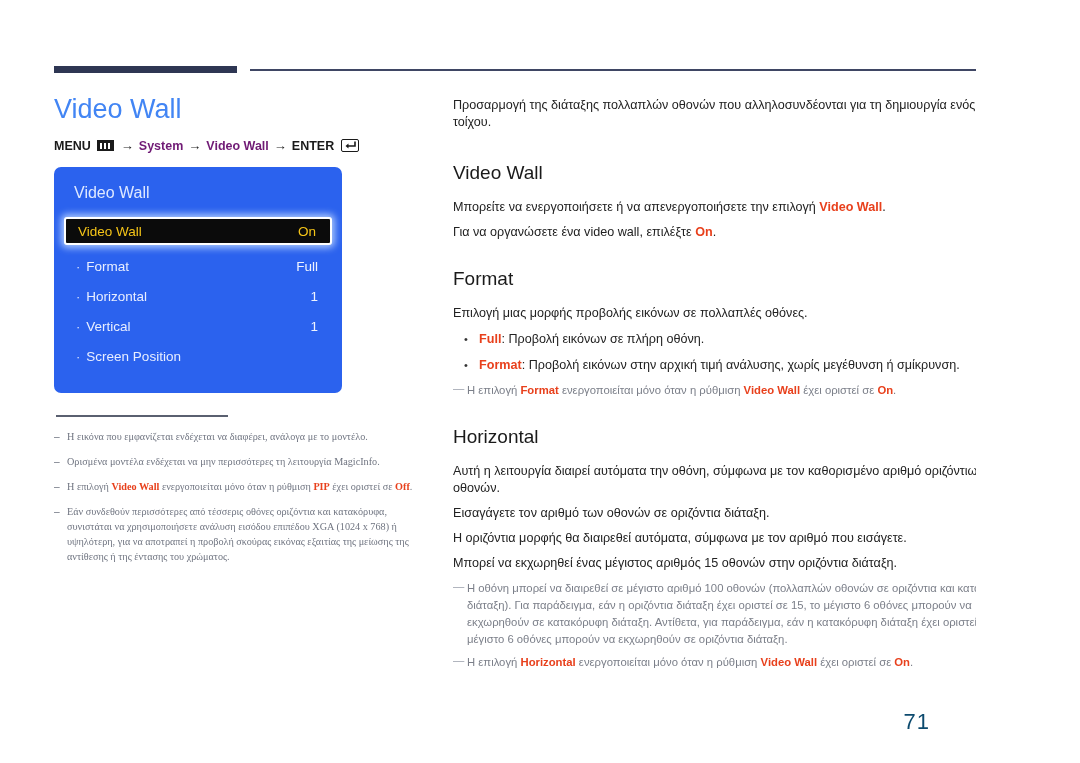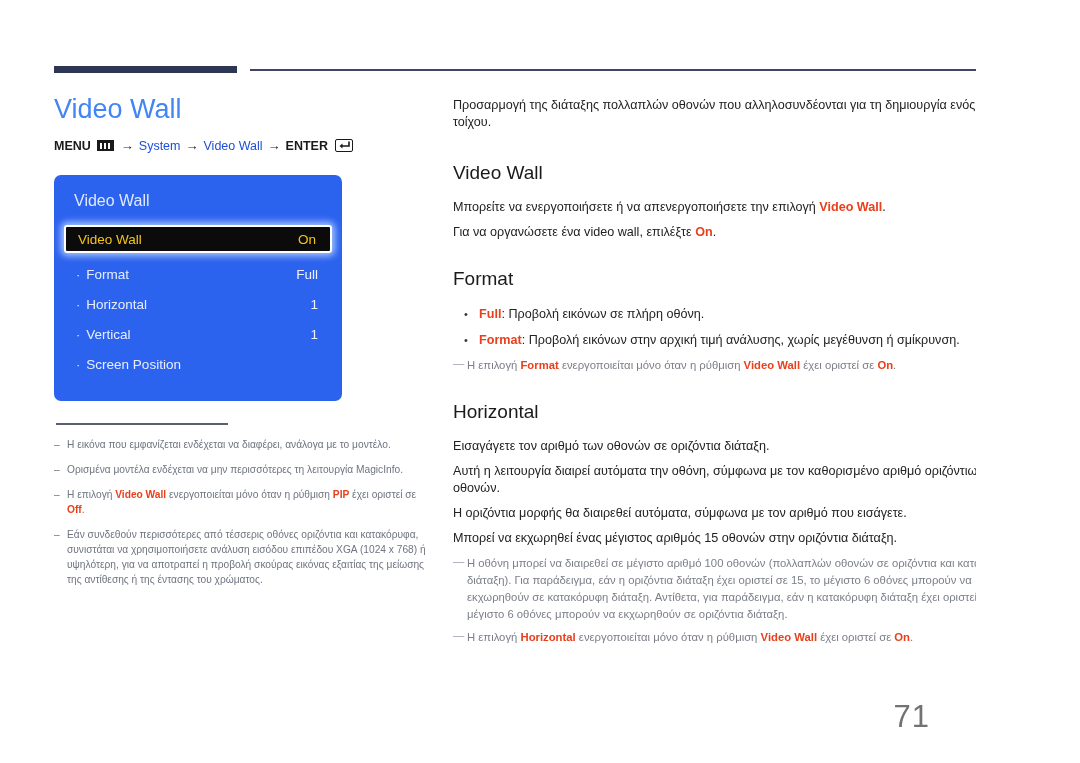--- a/index.html
+++ b/index.html
@@ -45,25 +45,25 @@
     letter-spacing: 0px;
     margin: 0 0 12px 0;
   }
   .menu-path {
     font-size: 12.5px;
     color: #1a1a1a;
     white-space: nowrap;
     display: flex;
     align-items: center;
     gap: 4px;
-    margin-bottom: 22px;
+    margin-bottom: 14px;
     font-weight: 700;
   }
   .menu-path .plain { color: #1a1a1a; font-weight: 700; }
-  .menu-path .red { color: #1d4ed8; font-weight: 400; }
+  .menu-path .red { color: #701a75; font-weight: 700; }
   .menu-path .arrow { color: #1a1a1a; font-weight: 400; font-size: 13px; padding: 0 1px;}
   .icon-menu {
     display: inline-block;
     width: 17px; height: 11px;
     background: #1a1a1a;
     position: relative;
     margin: 0 2px;
     vertical-align: middle;
   }
   .icon-menu::before {
@@ -136,21 +136,21 @@
     line-height: 15px;
     color: #6f7480;
     margin-bottom: 10px;
   }
   .note .dash {
     flex: 0 0 13px;
     color: #6f7480;
     font-size: 10.2px;
     line-height: 15px;
   }
-  .note .body { flex: 1; }
+  .note .body { flex: 1; font-family: Liberation Serif, serif; }
   .note b, .red-b { color: #e8401c; font-weight: 700; }
 
   
   .right-col {
     position: absolute;
     left: 453px; top: 97px;
     width: 575px;
   }
   .r-para {
     font-size: 12.6px;
@@ -194,22 +194,22 @@
     line-height: 13px;
   }
   .r-note .body { flex: 1; }
   .r-note b { color: #e8401c; font-weight: 700; }
   .red-i { color: #e8401c; font-weight: 700; }
 
   
   .page-num {
     position: absolute;
     right: 46px; bottom: 28px;
-    font-size: 31px;
-    color: #737373;
+    font-size: 22px;
+    color: #0c4a6e;
     letter-spacing: 1px;
   }
 </style>
 </head>
 <body>
 
 <div class="page">
 
   <div class="rule-thick"></div>
   <div class="rule-thin"></div>
@@ -302,37 +302,38 @@
         <p class="r-para">Προσαρμογή της διάταξης πολλαπλών οθονών που αλληλοσυνδέονται για τη δημιουργία ενός βιντεο-τοίχου.</p>
       </div>
     <div id="right-sections">
         <div>
           <h2 class="r-head first">Video Wall</h2>
           <p class="r-para">Μπορείτε να ενεργοποιήσετε ή να απενεργοποιήσετε την επιλογή <span class="red-i">Video Wall</span>.</p>
           <p class="r-para">Για να οργανώσετε ένα video wall, επιλέξτε <span class="red-i">On</span>.</p>
         </div>
         <div>
           <h2 class="r-head">Format</h2>
+          <p class="r-para">Επιλογή μιας μορφής προβολής εικόνων σε πολλαπλές οθόνες.</p>
           <div class="r-bullet">
             <span class="bdot">•</span>
             <span><span class="red-i">Full</span>: Προβολή εικόνων σε πλήρη οθόνη.</span>
           </div>
           <div class="r-bullet">
             <span class="bdot">•</span>
             <span><span class="red-i">Format</span>: Προβολή εικόνων στην αρχική τιμή ανάλυσης, χωρίς μεγέθυνση ή σμίκρυνση.</span>
           </div>
           <div class="r-note">
             <span class="dash">―</span>
             <span class="body">Η επιλογή <b>Format</b> ενεργοποιείται μόνο όταν η ρύθμιση <b>Video Wall</b> έχει οριστεί σε <b>On</b>.</span>
           </div>
         </div>
         <div>
           <h2 class="r-head">Horizontal</h2>
+          <p class="r-para">Αυτή η λειτουργία διαιρεί αυτόματα την οθόνη, σύμφωνα με τον καθορισμένο αριθμό οριζόντιων οθονών.</p>
           <p class="r-para">Εισαγάγετε τον αριθμό των οθονών σε οριζόντια διάταξη.</p>
-          <p class="r-para">Αυτή η λειτουργία διαιρεί αυτόματα την οθόνη, σύμφωνα με τον καθορισμένο αριθμό οριζόντιων οθονών.</p>
           <p class="r-para">Η οριζόντια μορφής θα διαιρεθεί αυτόματα, σύμφωνα με τον αριθμό που εισάγετε.</p>
           <p class="r-para">Μπορεί να εκχωρηθεί ένας μέγιστος αριθμός 15 οθονών στην οριζόντια διάταξη.</p>
           <div class="r-note">
             <span class="dash">―</span>
             <span class="body">Η οθόνη μπορεί να διαιρεθεί σε μέγιστο αριθμό 100 οθονών (πολλαπλών οθονών σε οριζόντια και κατακόρυφη διάταξη). Για παράδειγμα, εάν η οριζόντια διάταξη έχει οριστεί σε 15, το μέγιστο 6 οθόνες μπορούν να εκχωρηθούν σε κατακόρυφη διάταξη. Αντίθετα, για παράδειγμα, εάν η κατακόρυφη διάταξη έχει οριστεί σε 15, το μέγιστο 6 οθόνες μπορούν να εκχωρηθούν σε οριζόντια διάταξη.</span>
           </div>
           <div class="r-note">
             <span class="dash">―</span>
             <span class="body">Η επιλογή <b>Horizontal</b> ενεργοποιείται μόνο όταν η ρύθμιση <b>Video Wall</b> έχει οριστεί σε <b>On</b>.</span>
           </div>

